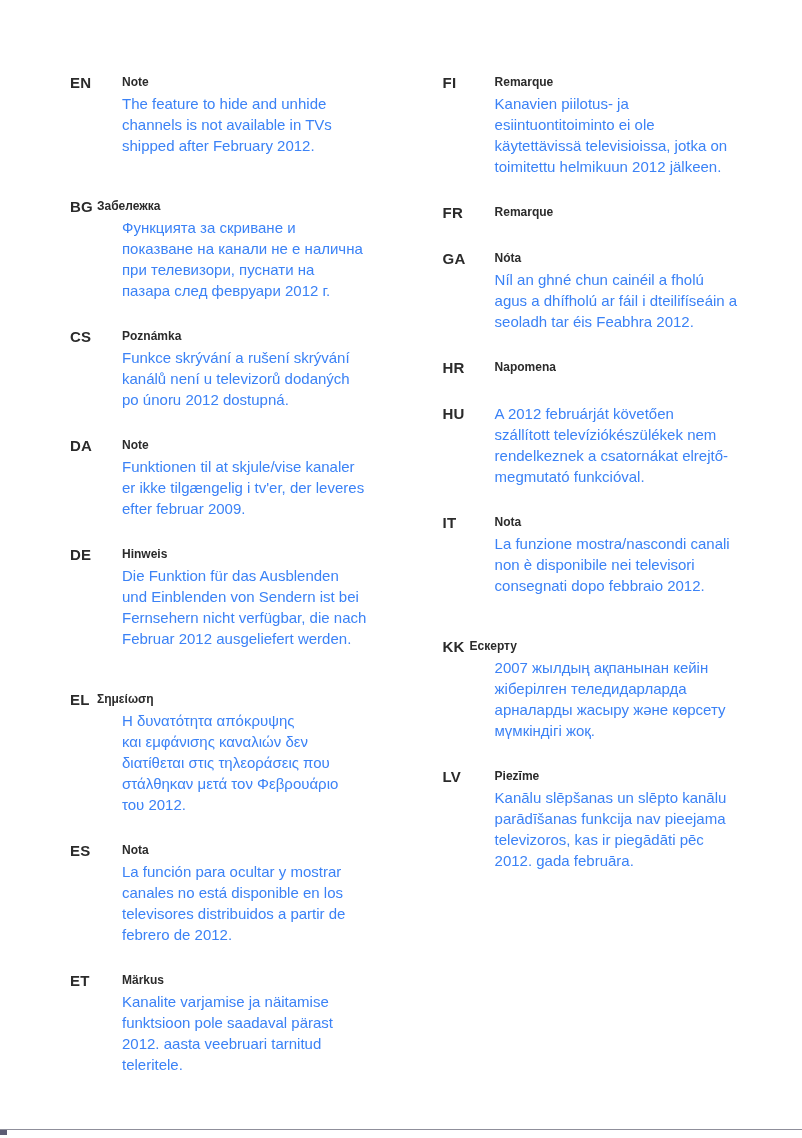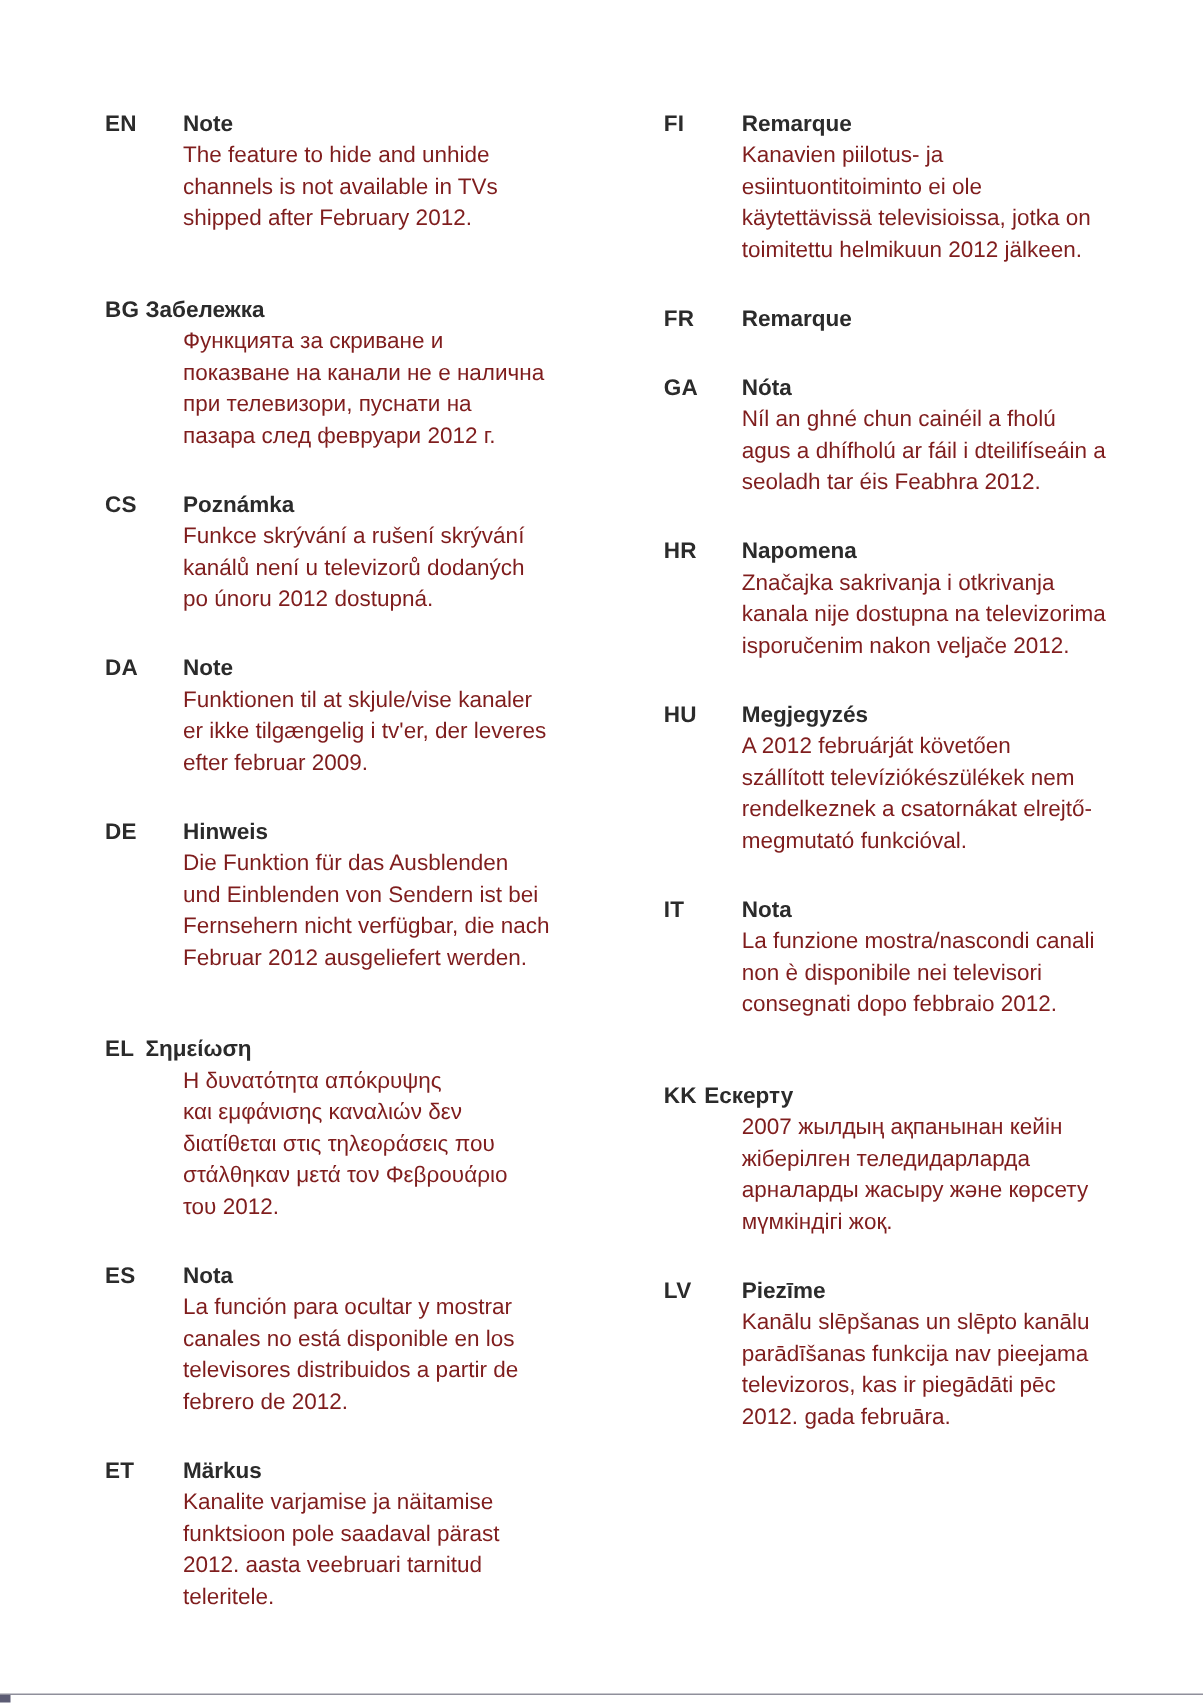--- a/index.html
+++ b/index.html
@@ -29,30 +29,30 @@
     top: 0;
     font-weight: bold;
     font-size: 15px;
     line-height: 21px;
     color: #2b2b2b;
     letter-spacing: 0.2px;
   }
   .heading {
     padding-left: 52px;
     font-weight: bold;
-    font-size: 15px;
+    font-size: 12px;
     line-height: 21px;
     color: #2b2b2b;
   }
   .entry.tight .heading { padding-left: 27px; margin-top: 40px; }
   .body {
     padding-left: 52px;
     font-size: 15px;
     line-height: 21px;
-    color: #7f1d1d;
+    color: #3b82f6;
     white-space: pre-line;
   }
   .footer-rule {
     position: absolute;
     left: 0;
     bottom: 8px;
     width: 802px;
     height: 1px;
     background: #8f8f9b;
   }
@@ -164,28 +164,24 @@
       <span class="code">GA</span>
       <div class="heading">Nóta</div>
       <div class="body">Níl an ghné chun cainéil a fholú
 agus a dhífholú ar fáil i dteilifíseáin a
 seoladh tar éis Feabhra 2012.</div>
     </div>
 
     <div class="entry">
       <span class="code">HR</span>
       <div class="heading">Napomena</div>
-      <div class="body">Značajka sakrivanja i otkrivanja
-kanala nije dostupna na televizorima
-isporučenim nakon veljače 2012.</div>
     </div>
 
     <div class="entry">
       <span class="code">HU</span>
-      <div class="heading">Megjegyzés</div>
       <div class="body">A 2012 februárját követően
 szállított televíziókészülékek nem
 rendelkeznek a csatornákat elrejtő-
 megmutató funkcióval.</div>
     </div>
 
     <div class="entry">
       <span class="code">IT</span>
       <div class="heading">Nota</div>
       <div class="body">La funzione mostra/nascondi canali

